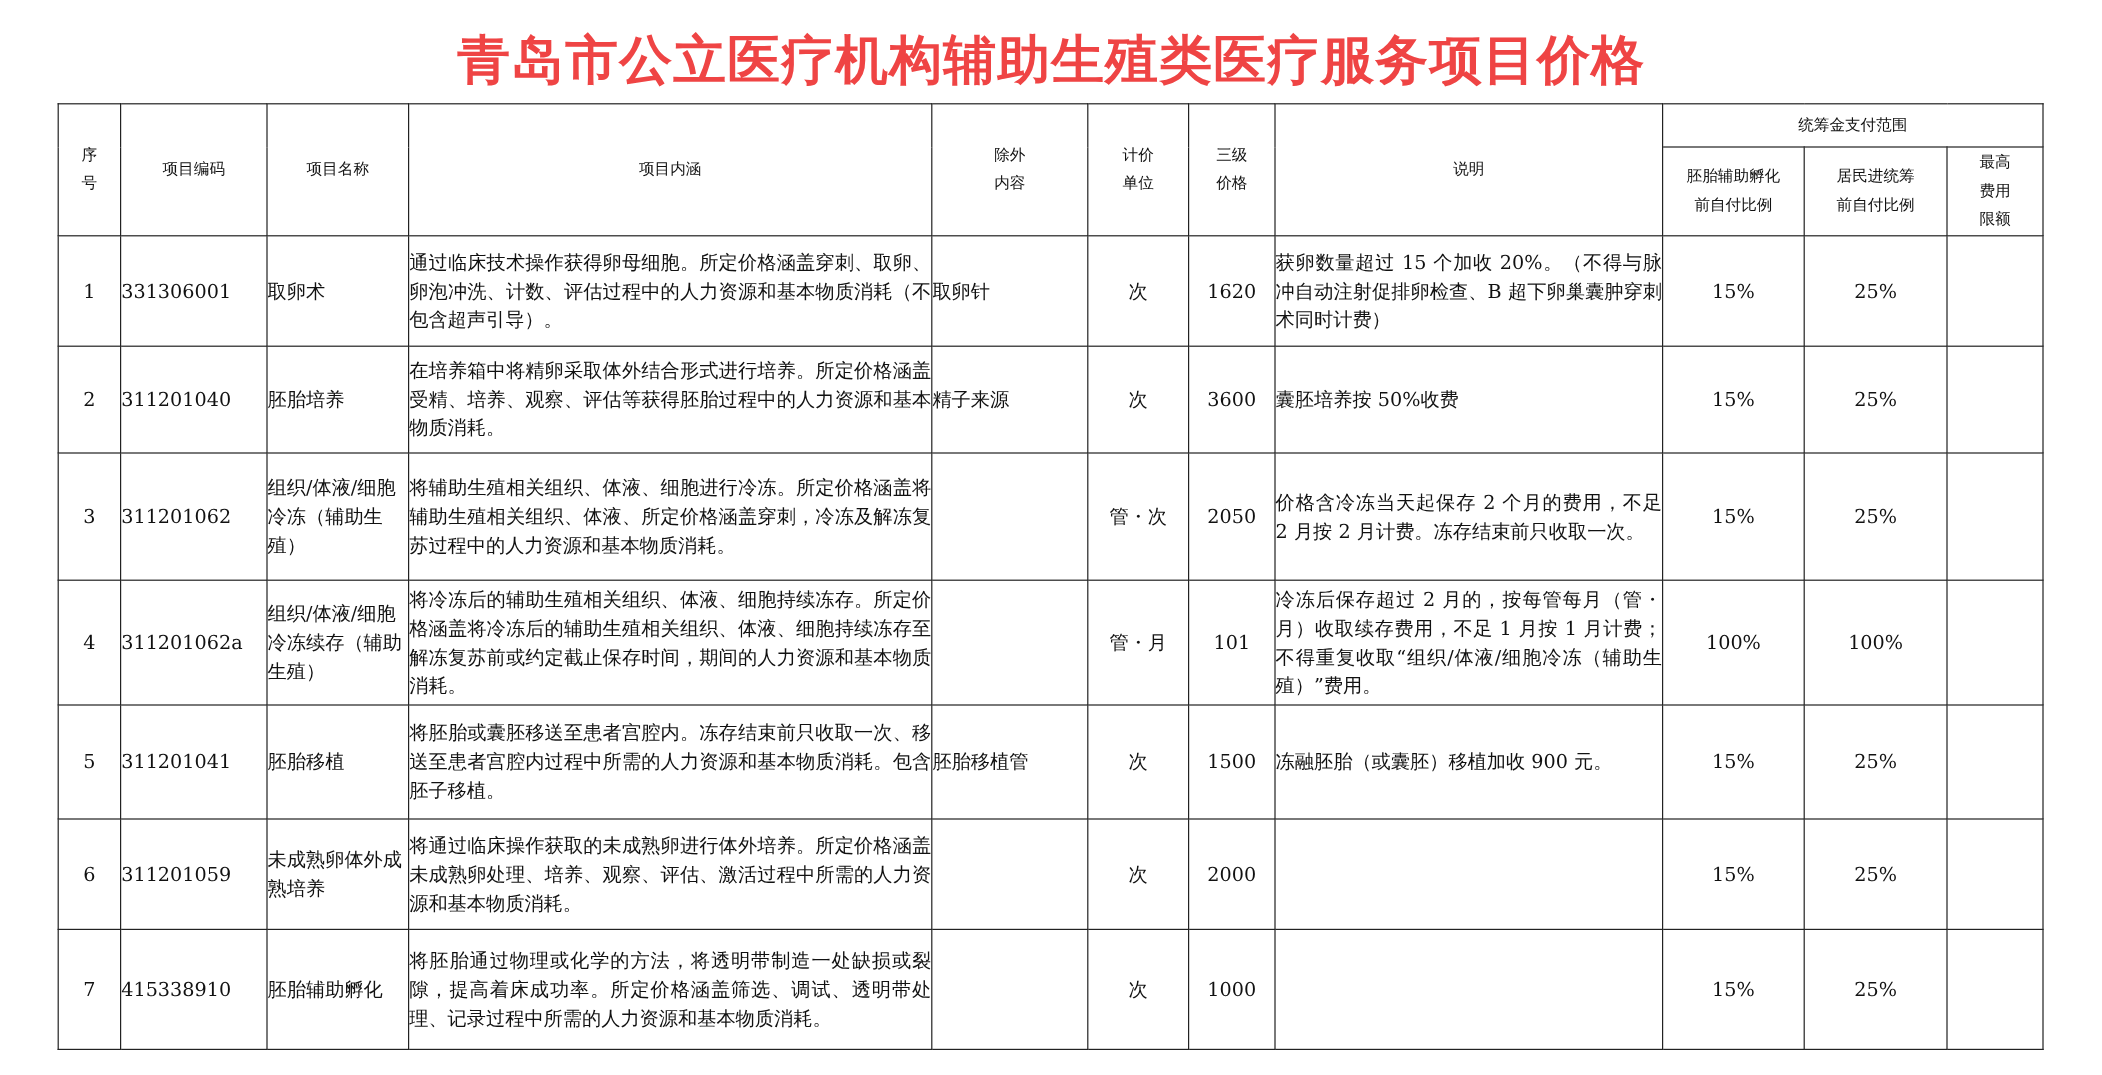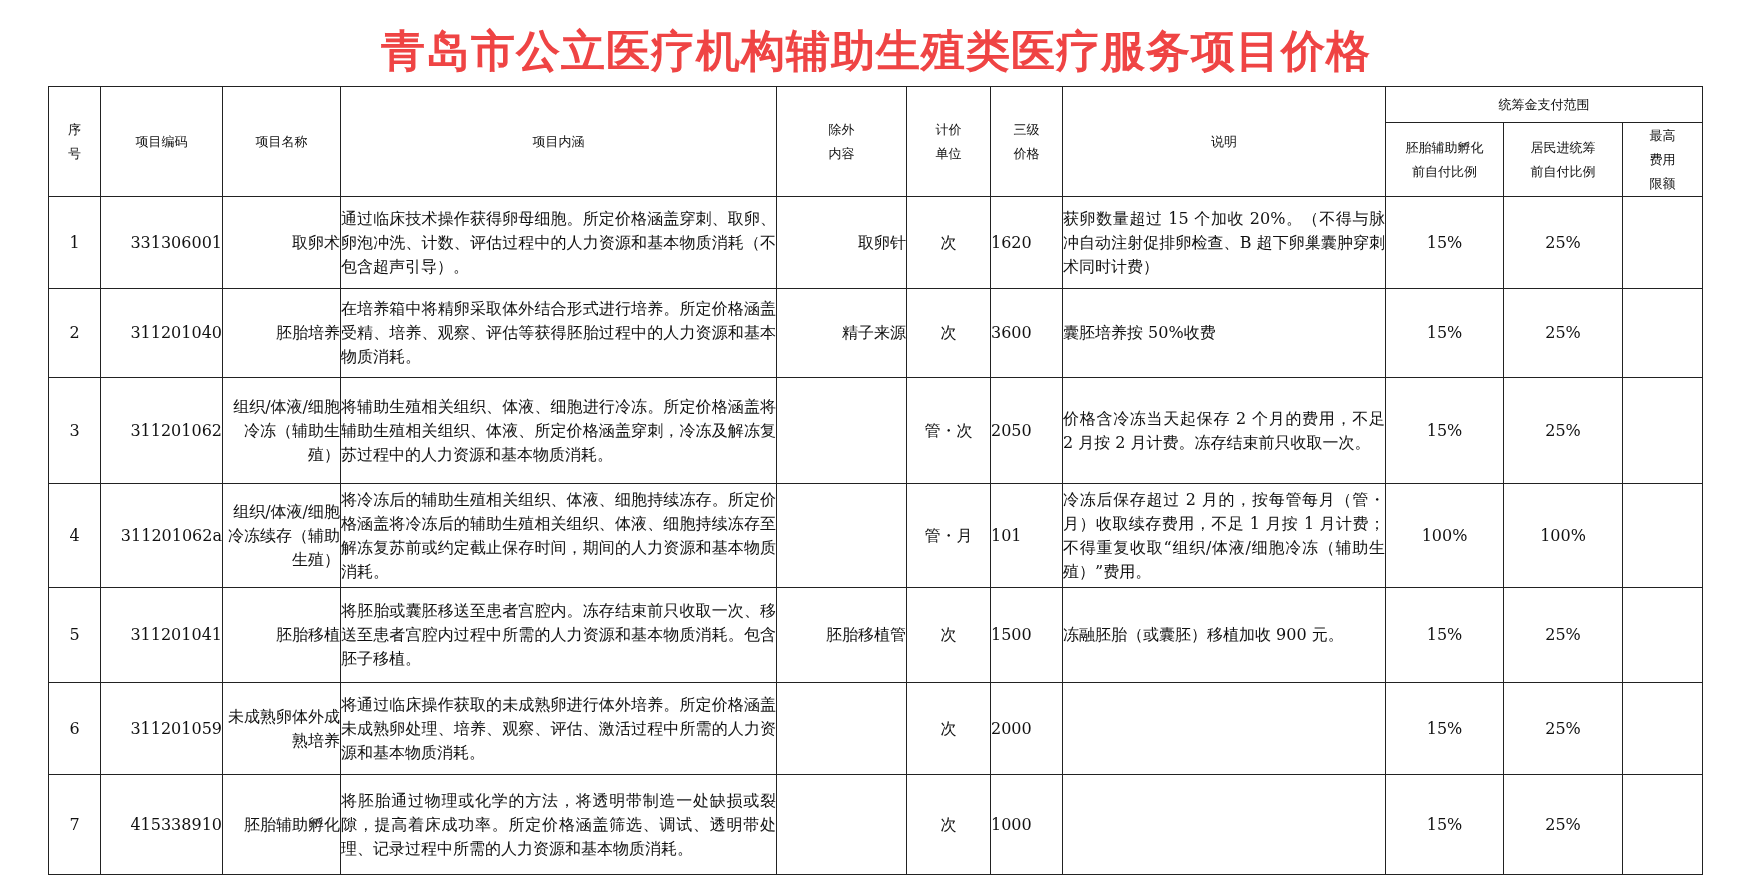--- a/index.html
+++ b/index.html
@@ -22,23 +22,23 @@
     }
     th {
       font-family: "DejaVu Sans", "Liberation Sans", sans-serif;
       font-weight: normal; font-size: 13px; line-height: 24px; text-align: center;
     }
     td {
       font-family: "DejaVu Serif", "Liberation Serif", serif;
       font-size: 16px; line-height: 24px;
     }
     td.c { text-align: center; }
-    td.l { text-align: right; padding-left: 10px; padding-right: 8px; }
+    td.l { text-align: left; padding-left: 10px; padding-right: 8px; }
     td.desc { text-align: justify; padding: 2px 8px 2px 10px; }
-    td.num { text-align: left; padding-right: 10px; }
+    td.num { text-align: center; padding-right: 10px; }
     .hdr-group { height: 36px; }
     .hdr-sub { height: 74px; }
     .r1 { height: 92px; } .r2 { height: 89px; } .r3 { height: 106px; }
     .r4 { height: 104px; } .r5 { height: 95px; } .r6 { height: 92px; } .r7 { height: 100px; }
   </style>
 </head>
 <body>
 
 <div class="title">青岛市公立医疗机构辅助生殖类医疗服务项目价格</div>
 

